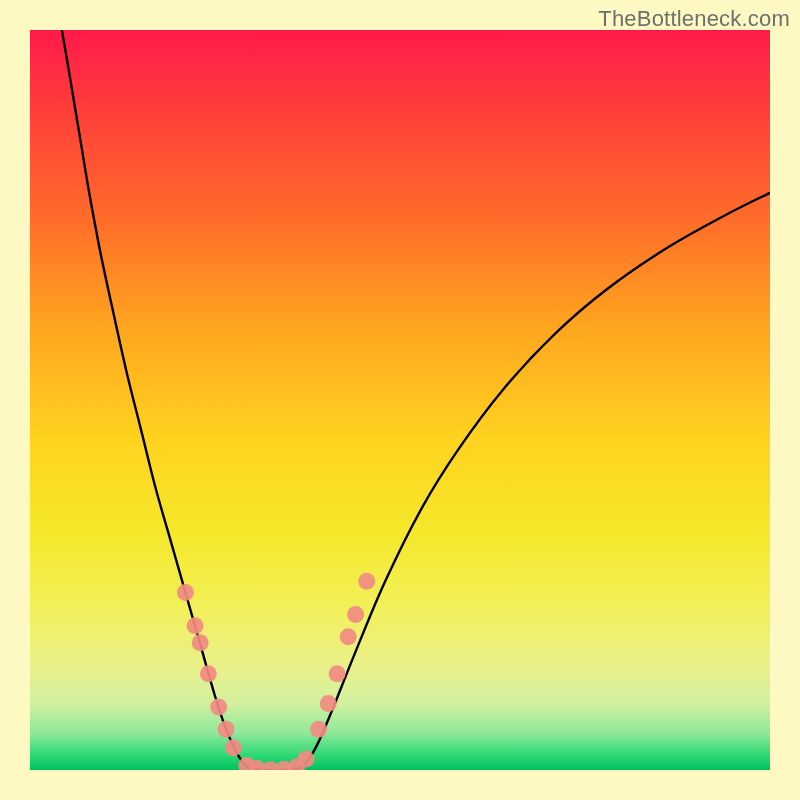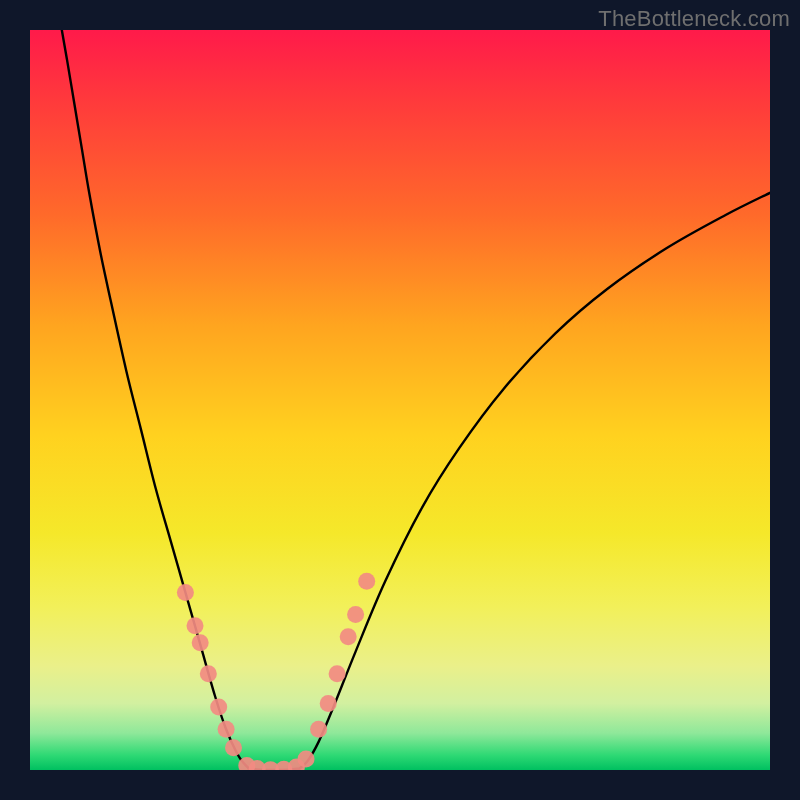--- a/index.html
+++ b/index.html
@@ -1,21 +1,21 @@
 <!DOCTYPE html>
 <html><head>
 <meta charset="utf-8">
 <style>
   * { margin: 0; padding: 0; box-sizing: border-box; }
   html, body { width: 800px; height: 800px; overflow: hidden; background: #000; }
   .stage {
     position: relative;
     width: 800px;
     height: 800px;
-    background: #0f172a;
+    background: #fef9c3;
   }
   .plot-area {
     position: absolute;
     left: 30px;
     top: 30px;
     width: 740px;
     height: 740px;
     background: linear-gradient(to bottom,
       #ff1a4a 0%,
       #ff3b3b 10%,

